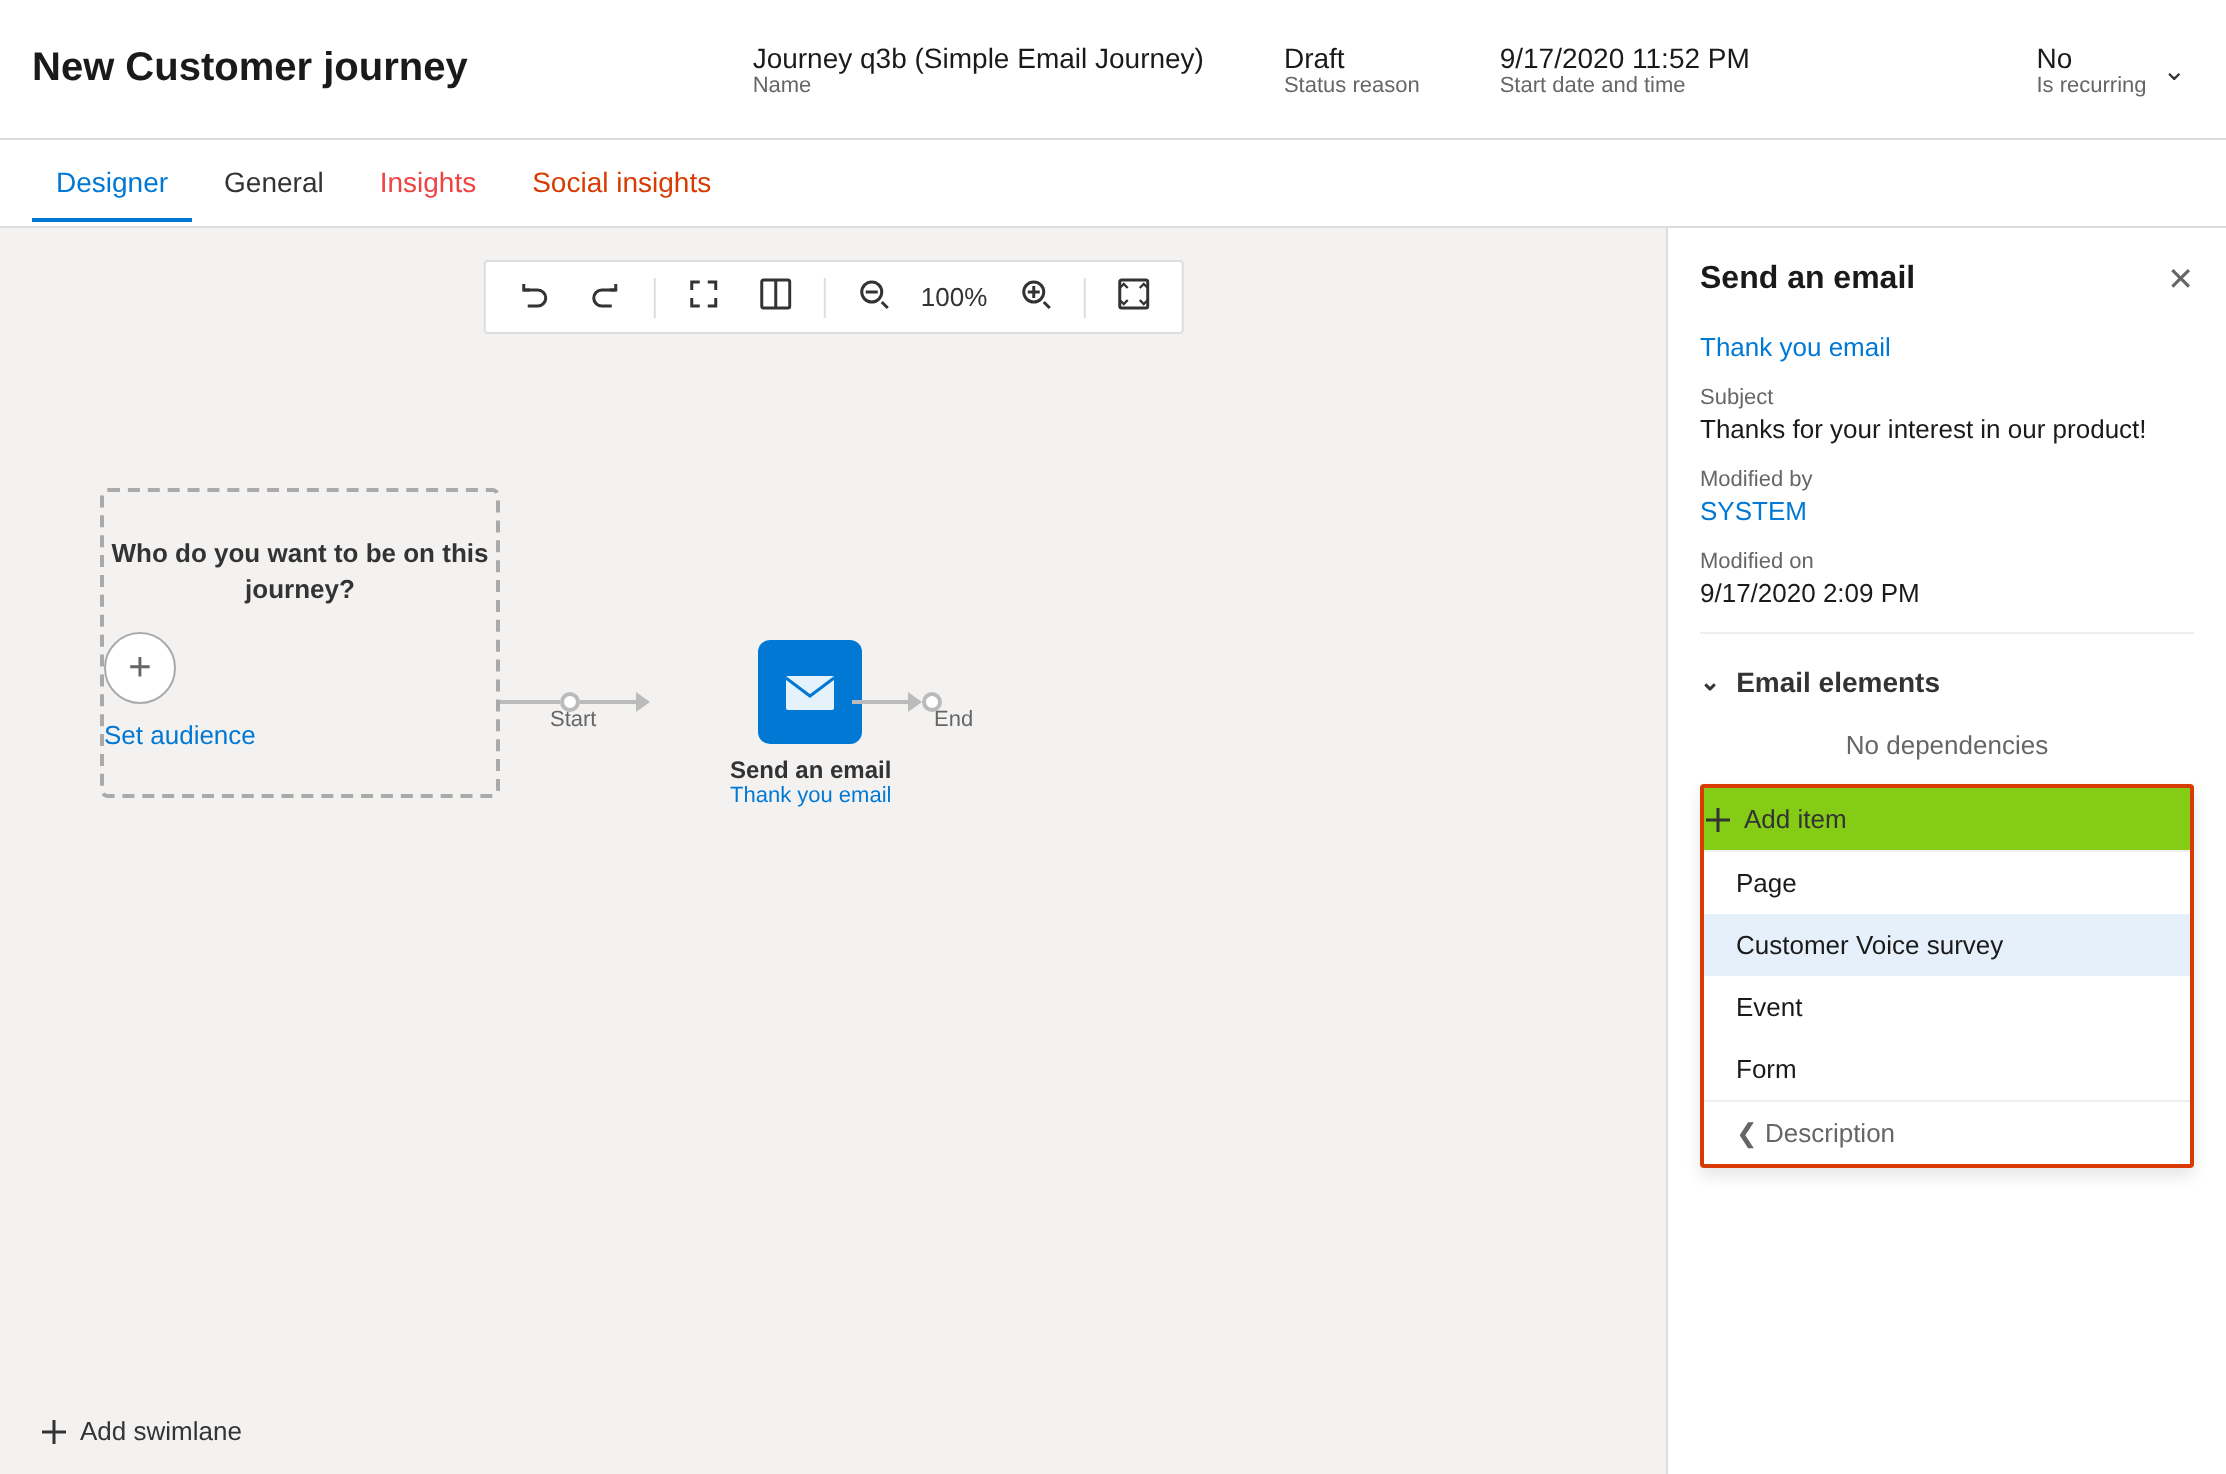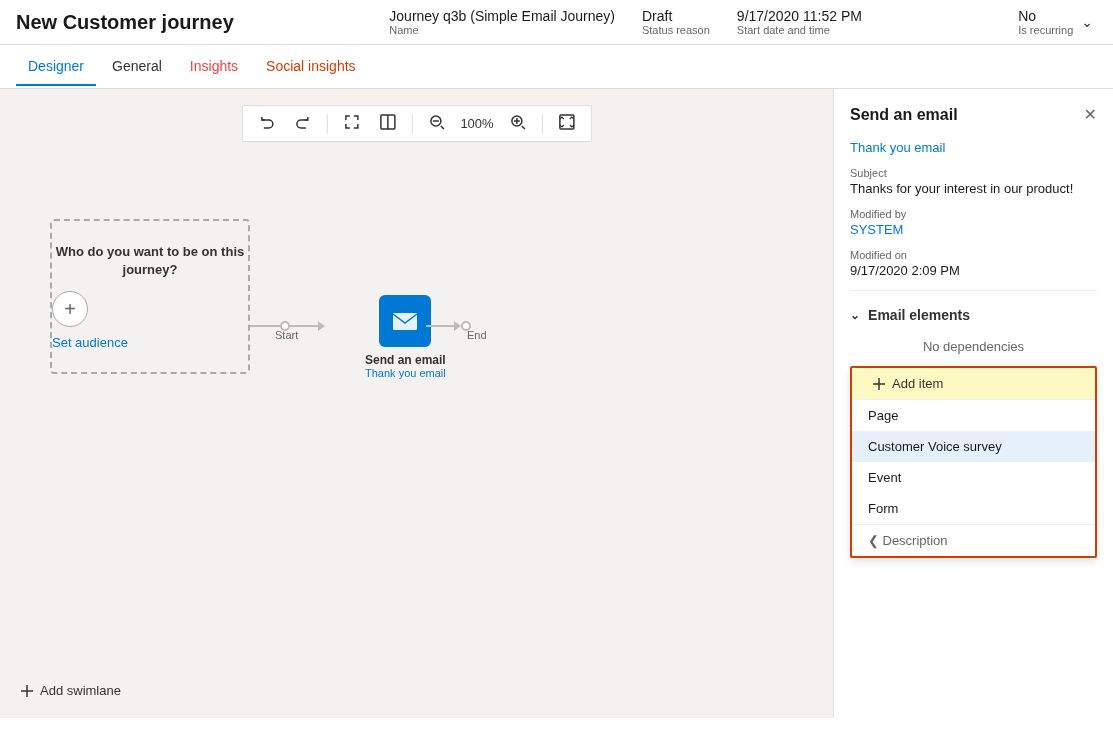--- a/index.html
+++ b/index.html
@@ -5,32 +5,32 @@
     * { box-sizing: border-box; margin: 0; padding: 0; }
     body { font-family: 'Segoe UI', sans-serif; font-size: 13px; color: #333; background: #fff; width: 1113px; height: 737px; overflow: hidden; }
 
     
     .header {
       display: flex;
       align-items: center;
       padding: 8px 16px;
       border-bottom: 1px solid #ddd;
       background: #fff;
-      height: 45px;
+      height: 70px;
     }
     .header-title {
       font-size: 20px;
       font-weight: 600;
       color: #1a1a1a;
       min-width: 240px;
     }
     .header-meta {
       display: flex;
       align-items: center;
-      gap: 27px;
+      gap: 40px;
       flex: 1;
       justify-content: center;
     }
     .meta-item {
       display: flex;
       flex-direction: column;
       align-items: flex-start;
     }
     .meta-value {
       font-size: 14px;
@@ -291,22 +291,22 @@
       border: 2px solid #d83b01;
       border-radius: 2px;
       background: #fff;
       box-shadow: 0 4px 8px rgba(0,0,0,0.1);
       overflow: hidden;
     }
     .dropdown-add-item {
       display: flex;
       align-items: center;
       gap: 6px;
-      padding: 8px 20px;
-      background: #fef9c3;
+      padding: 8px 0;
+      background: #84cc16;
       border-bottom: 1px solid #f0f0f0;
       cursor: pointer;
       font-size: 13px;
       font-weight: 500;
     }
     .dropdown-menu-item {
       padding: 8px 16px;
       font-size: 13px;
       cursor: pointer;
       color: #1a1a1a;

